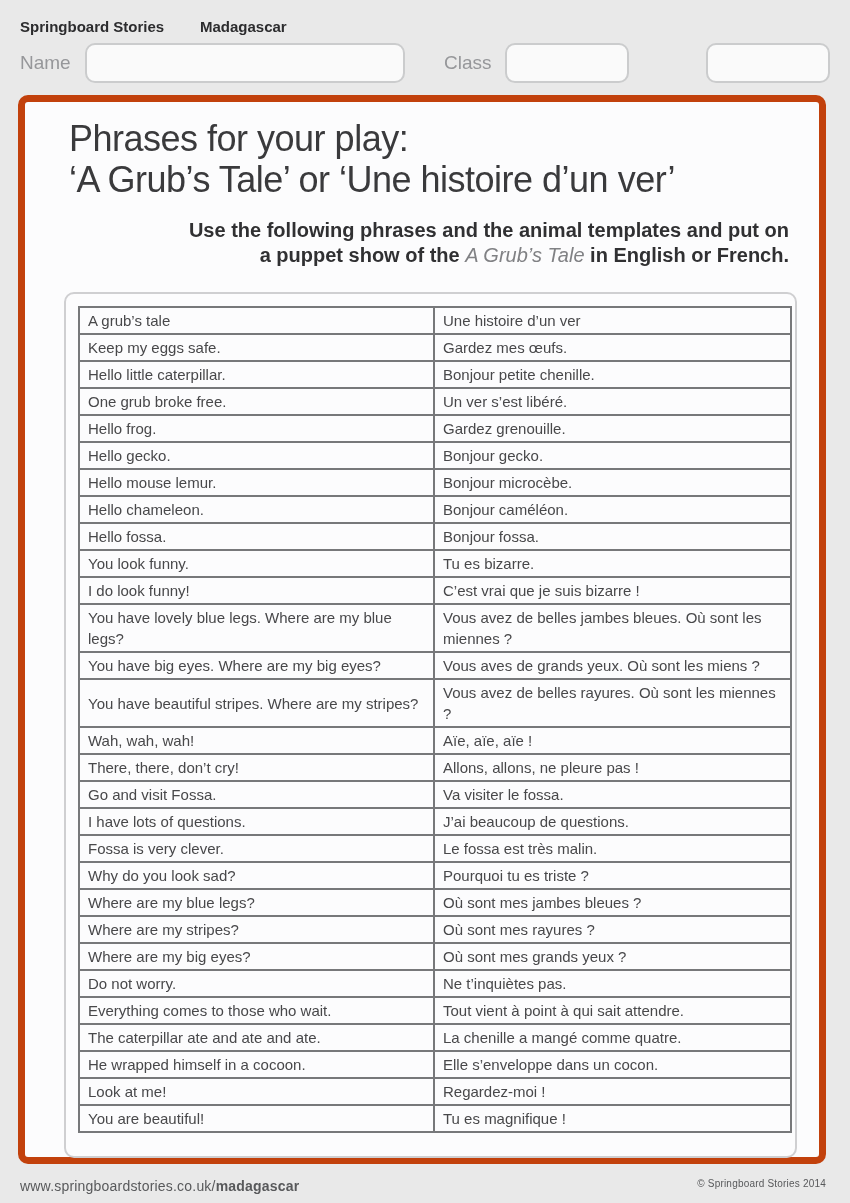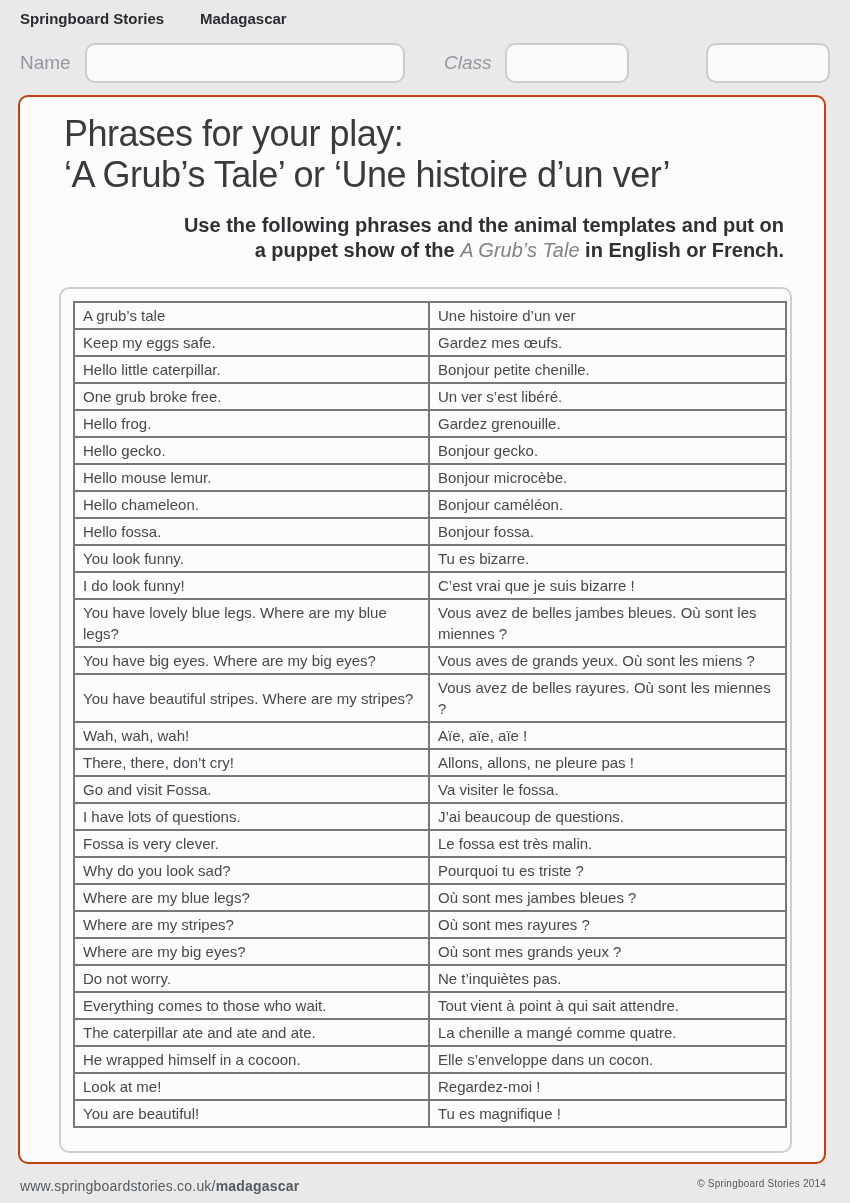--- a/index.html
+++ b/index.html
@@ -6,48 +6,48 @@
   html, body { background: #e9e9e9; }
   .page {
     position: relative;
     width: 850px;
     height: 1203px;
     background: #e9e9e9;
     font-family: "Liberation Sans", sans-serif;
     overflow: hidden;
   }
   
-  .brand-bar { position: absolute; top: 10px; left: 20px; height: 20px; }
+  .brand-bar { position: absolute; top: 18px; left: 20px; height: 20px; }
   .brand-name, .brand-topic {
     font-size: 15px; font-weight: bold; color: #2c2c2e; display: inline-block;
   }
   .brand-topic { position: absolute; left: 180px; top: 0; white-space: nowrap; }
   .brand-name { white-space: nowrap; }
 
   
   .form-row { position: absolute; top: 42px; left: 0; width: 850px; height: 42px; }
   .field-label {
     position: absolute; top: 10px; font-size: 19px; color: #96979a;
   }
   .field-box {
     position: absolute; top: 1px; height: 40px;
     background: #fafafa; border: 2px solid #cbcccd; border-radius: 10px;
     font-size: 16px; color: #3a3a3c; padding: 8px 10px;
   }
   .label-name  { left: 20px; }
   .box-name    { left: 85px;  width: 320px; }
-  .label-class { left: 444px; font-style: italic; }
+  .label-class { left: 444px; }
   .box-class   { left: 505px; width: 124px; }
   .label-date  { left: 647px; margin-top: 40px; }
   .box-date    { left: 706px; width: 124px; }
 
   
   .card {
     position: absolute; left: 18px; top: 95px; width: 808px; height: 1069px;
-    background: #fcfcfd; border: 2px solid #c2410c; border-radius: 10px;
+    background: #fcfcfd; border: 7px solid #c2410c; border-radius: 10px;
   }
   .title {
     position: absolute; left: 44px; top: 16px; width: 740px;
     font-size: 36px; line-height: 41px; color: #3a3a3c;
     letter-spacing: -0.5px;
   }
   .instructions {
     position: absolute; left: 44px; top: 116px; width: 720px;
     font-size: 20px; line-height: 25px; font-weight: bold; color: #303032; text-align: right;
   }

